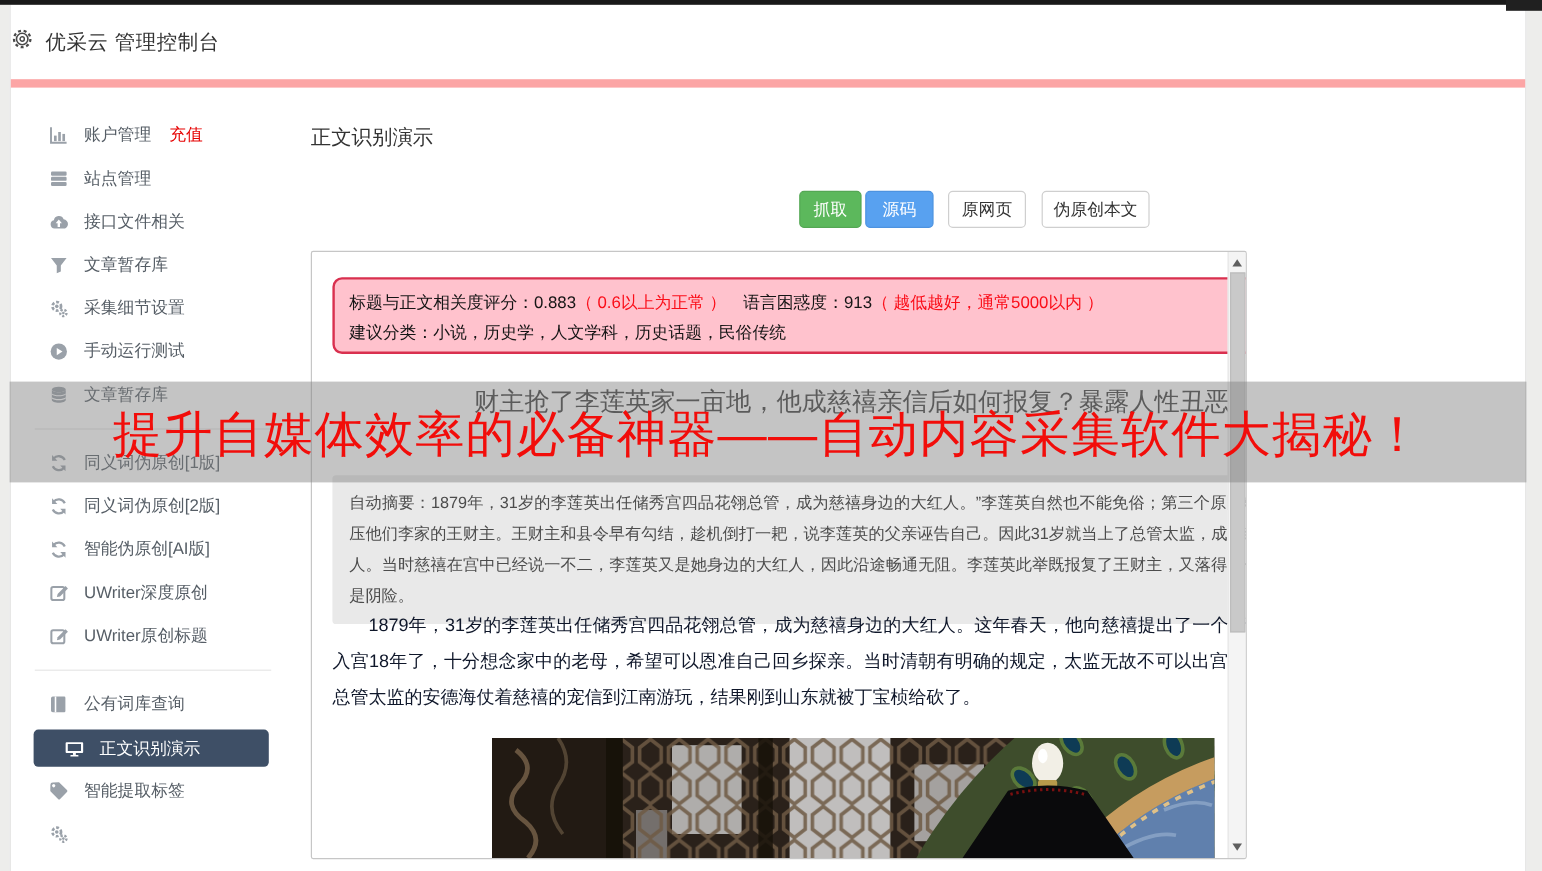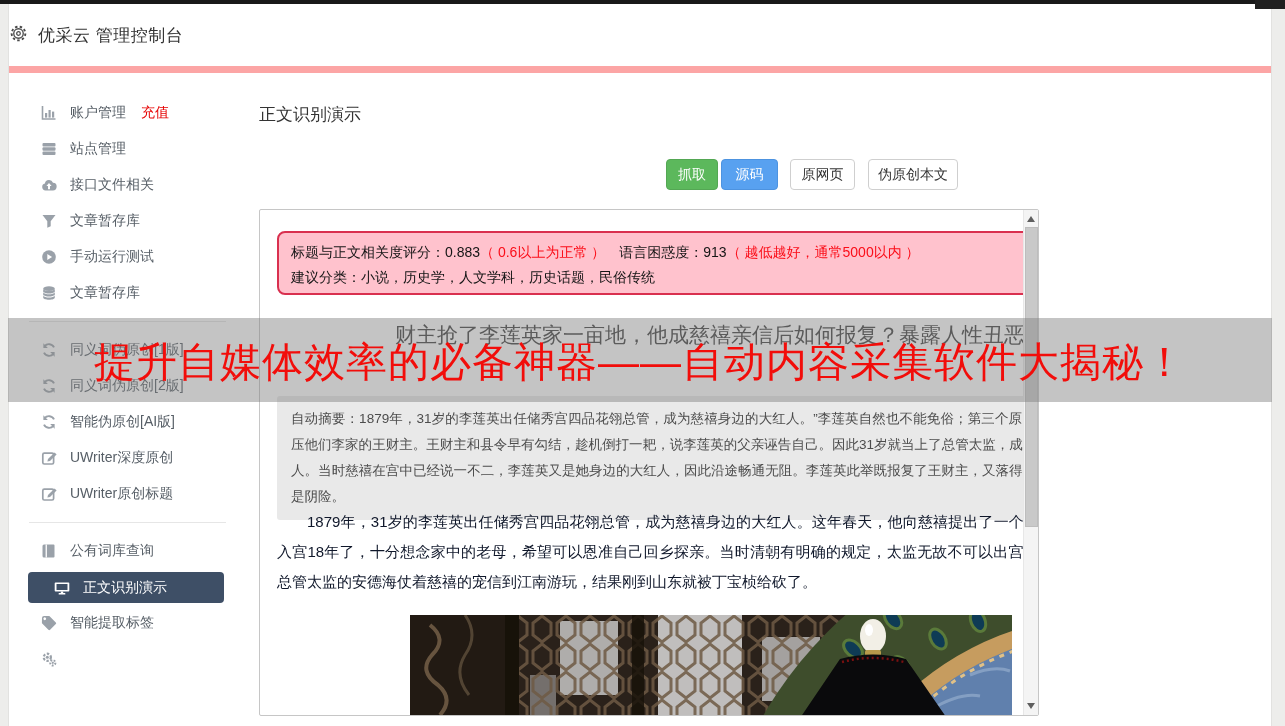--- a/index.html
+++ b/index.html
@@ -129,20 +129,31 @@
           </span>
           <span>接口文件相关</span>
         </div>
         <div class="nav-item">
           <span class="ic">
             <svg viewBox="0 0 16 16" width="16" height="16" fill="currentColor">
               <path d="M1.5 2h13L9.7 8.3v4.9l-3.4 1.6V8.3z"></path>
             </svg>
           </span>
           <span>文章暂存库</span>
+        </div>
+        <div class="nav-item">
+          <span class="ic">
+            <svg viewBox="0 0 16 16" width="16" height="16" fill="currentColor">
+              <circle cx="6.3" cy="6.3" r="3.6" fill="none" stroke="currentColor" stroke-width="2.2" stroke-dasharray="2.4 1.6"></circle>
+              <circle cx="6.3" cy="6.3" r="1.5"></circle>
+              <circle cx="11.8" cy="11.8" r="2.6" fill="none" stroke="currentColor" stroke-width="2" stroke-dasharray="1.8 1.4"></circle>
+              <circle cx="11.8" cy="11.8" r="1.1"></circle>
+            </svg>
+          </span>
+          <span>采集细节设置</span>
         </div>
         <div class="nav-item">
           <span class="ic">
             <svg viewBox="0 0 16 16" width="16" height="16" fill="currentColor">
               <circle cx="8" cy="8" r="6.8"></circle>
               <path fill="#fff" d="M6.3 5l4.8 3-4.8 3z"></path>
             </svg>
           </span>
           <span>手动运行测试</span>
         </div>

